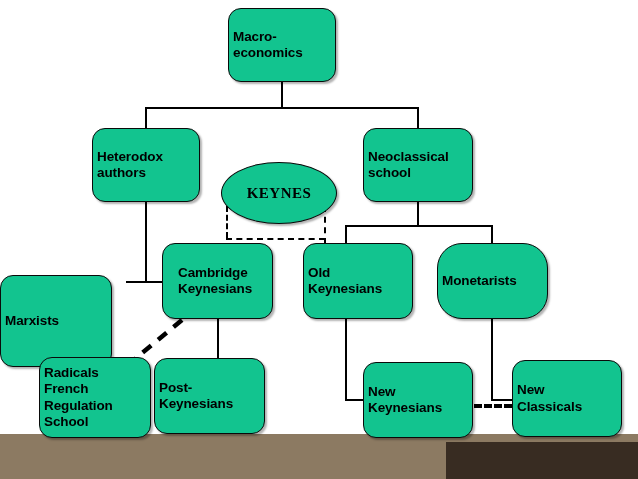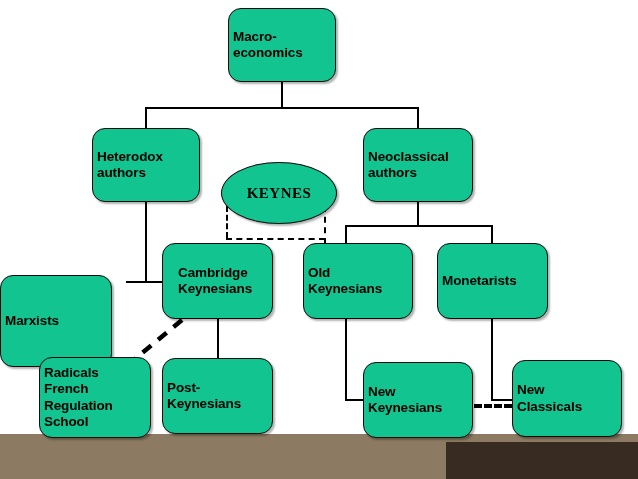--- a/index.html
+++ b/index.html
@@ -110,23 +110,23 @@
   }
 
   
   #node-macro        { left: 228px; top: 8px;   width: 108px; height: 74px; }
   #node-heterodox    { left: 92px;  top: 128px; width: 108px; height: 74px; }
   #node-neoclassical { left: 363px; top: 128px; width: 110px; height: 74px; }
   #ellipse-keynes    { left: 221px; top: 162px; width: 116px; height: 62px; }
   #node-marxists     { left: 0;  top: 243px; width: 112px; height: 92px; margin-top: 32px; }
   #node-cambridge    { left: 162px; top: 243px; width: 111px; height: 76px; padding-left: 15px; }
   #node-old-keyn     { left: 290px; top: 243px; width: 110px; height: 76px; margin-left: 13px; }
-  #node-monetarists  { left: 437px; top: 243px; width: 111px; height: 76px; }
+  #node-monetarists  { left: 437px; top: 243px; width: 111px; height: 76px; border-radius: 25px; }
   #node-radicals     { left: 15px;  top: 357px; width: 112px; height: 81px; margin-left: 24px; }
-  #node-post-keyn    { left: 162px; top: 358px; width: 111px; height: 76px; }
+  #node-post-keyn    { left: 154px; top: 358px; width: 111px; height: 76px; }
   #node-new-keyn     { left: 363px; top: 362px; width: 110px; height: 76px; }
   #node-new-class    { left: 512px; top: 360px; width: 110px; height: 77px; }
 </style>
 </head>
 <body>
 
 <div id="canvas">
 
   <div class="ground" id="ground-light"></div>
   <div class="ground" id="ground-dark"></div>
@@ -169,21 +169,21 @@
 economics</span>
   </div>
 
   <div class="node" id="node-heterodox">
     <span class="label">Heterodox
 authors</span>
   </div>
 
   <div class="node" id="node-neoclassical">
     <span class="label">Neoclassical
-authors</span>
+school</span>
   </div>
 
   <div class="ellipse" id="ellipse-keynes">
     <span class="label">KEYNES</span>
   </div>
 
   <div class="node" id="node-marxists">
     <span class="label">Marxists</span>
   </div>
 

